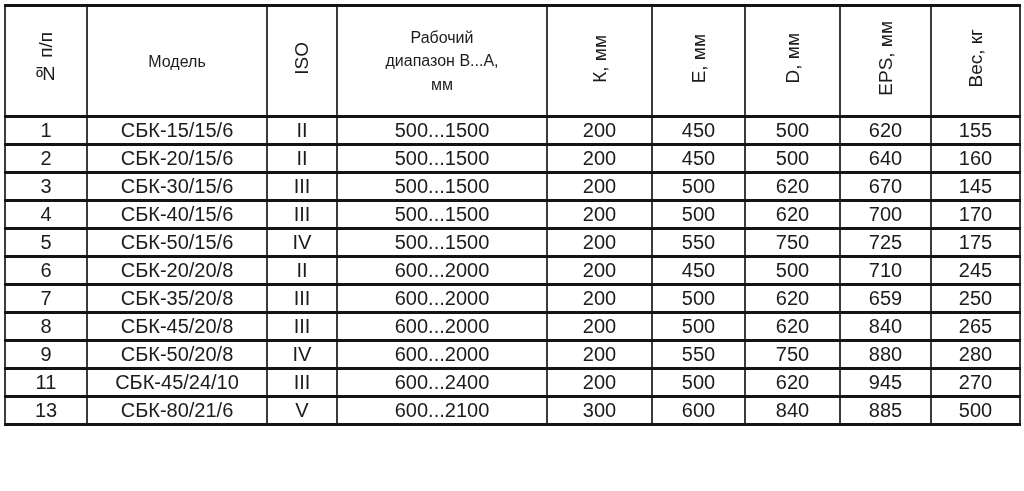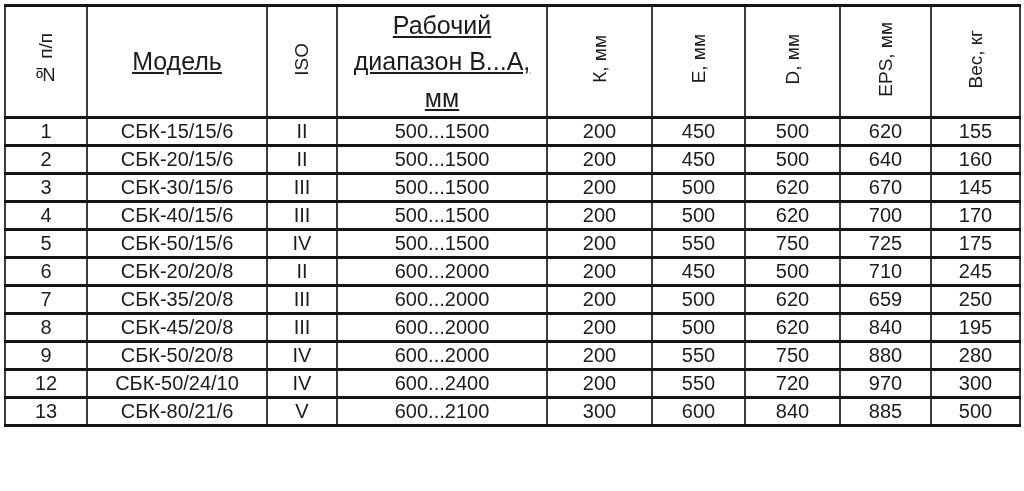--- a/index.html
+++ b/index.html
@@ -53,23 +53,22 @@
   .vert {
     writing-mode: vertical-rl;
     transform: rotate(180deg);
     display: inline-block;
     line-height: 1.05;
     white-space: nowrap;
     font-size: 19px;
   }
   .flat {
     display: inline-block;
-    font-size: 25px;
+    font-size: 16px;
     line-height: 1.45;
-    text-decoration: underline;
   }
   .multiline {
     white-space: pre-line;
   }
 </style>
 </head>
 <body>
 
 <div class="table-wrap">
   <table>
@@ -179,43 +178,43 @@
         </tr>
         <tr>
           <td>8</td>
           <td>СБК-45/20/8</td>
           <td>III</td>
           <td>600...2000</td>
           <td>200</td>
           <td>500</td>
           <td>620</td>
           <td>840</td>
-          <td>195</td>
+          <td>265</td>
         </tr>
         <tr>
           <td>9</td>
           <td>СБК-50/20/8</td>
           <td>IV</td>
           <td>600...2000</td>
           <td>200</td>
           <td>550</td>
           <td>750</td>
           <td>880</td>
           <td>280</td>
         </tr>
         <tr>
-          <td>12</td>
-          <td>СБК-50/24/10</td>
-          <td>IV</td>
+          <td>11</td>
+          <td>СБК-45/24/10</td>
+          <td>III</td>
           <td>600...2400</td>
           <td>200</td>
-          <td>550</td>
-          <td>720</td>
-          <td>970</td>
-          <td>300</td>
+          <td>500</td>
+          <td>620</td>
+          <td>945</td>
+          <td>270</td>
         </tr>
         <tr>
           <td>13</td>
           <td>СБК-80/21/6</td>
           <td>V</td>
           <td>600...2100</td>
           <td>300</td>
           <td>600</td>
           <td>840</td>
           <td>885</td>

